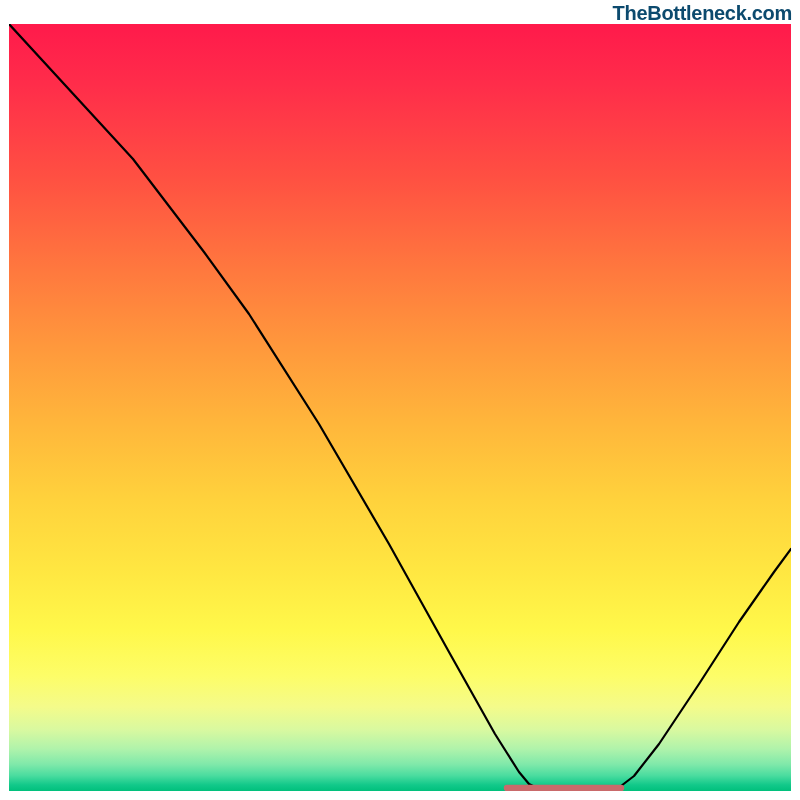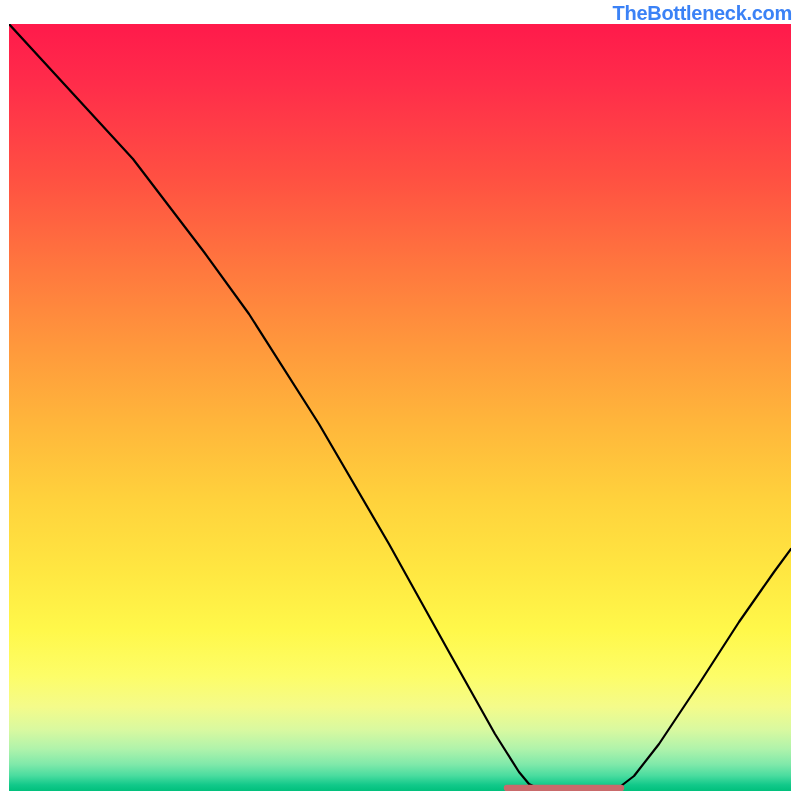--- a/index.html
+++ b/index.html
@@ -15,21 +15,21 @@
     position: relative;
     width: 800px;
     height: 800px;
   }
   .watermark {
     position: absolute;
     top: 2px;
     right: 8px;
     font-size: 20px;
     font-weight: 600;
-    color: #3b82f6;
+    color: #0c4a6e;
     letter-spacing: -0.3px;
   }
   .plot-area {
     position: absolute;
     left: 9px;
     top: 24px;
     width: 782px;
     height: 767px;
   }
   .gradient-bg {

